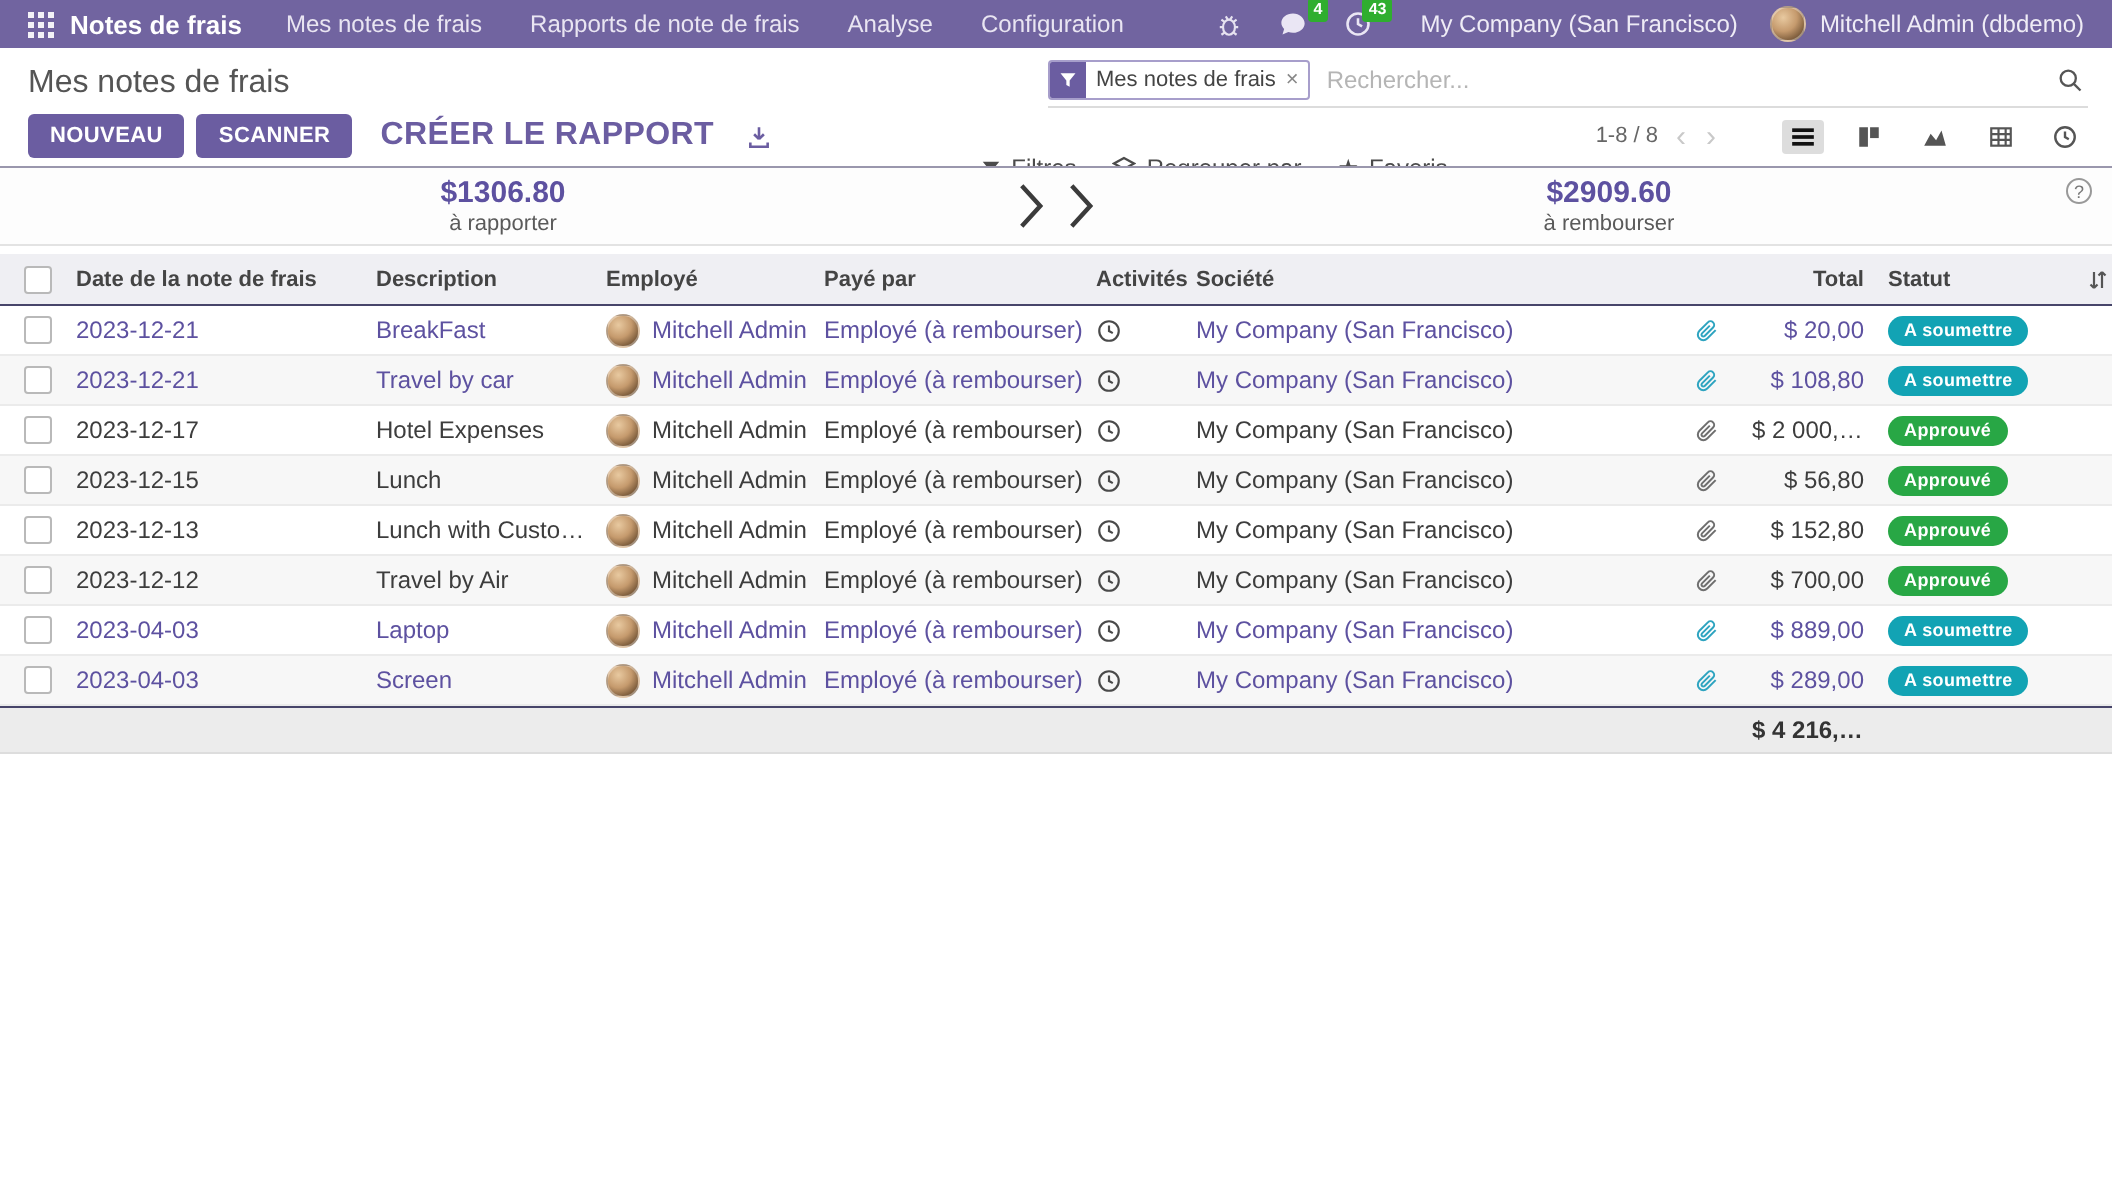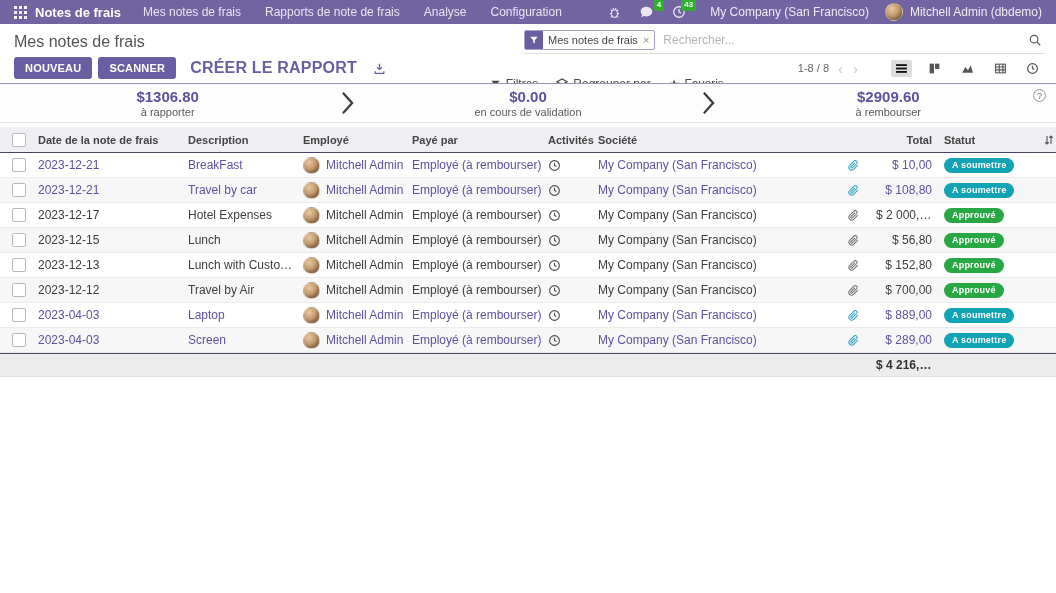--- a/index.html
+++ b/index.html
@@ -292,24 +292,20 @@
 <div class="summary">
   <div class="sum-block">
     <div class="sum-amount">$1306.80</div>
     <div class="sum-label">à rapporter</div>
   </div>
   <span class="sum-chevron">
     <svg width="13" height="24" viewBox="0 0 14 26" fill="none" stroke="currentColor" stroke-width="2.4">
         <path d="M2 2l10 11L2 24"></path>
       </svg>
   </span>
-  <div class="sum-block">
-    <div class="sum-amount">$0.00</div>
-    <div class="sum-label">en cours de validation</div>
-  </div>
   <span class="sum-chevron">
     <svg width="13" height="24" viewBox="0 0 14 26" fill="none" stroke="currentColor" stroke-width="2.4">
         <path d="M2 2l10 11L2 24"></path>
       </svg>
   </span>
   <div class="sum-block">
     <div class="sum-amount">$2909.60</div>
     <div class="sum-label">à rembourser</div>
   </div>
   <span class="help">?</span>
@@ -357,21 +353,21 @@
       </span>
     </span>
     <span class="td comp">My Company (San Francisco)</span>
     <span class="td clip">
       <span class="clip-icon">
         <svg width="11" height="11" viewBox="0 0 24 24" fill="none" stroke="currentColor" stroke-width="2.2">
               <path d="M21.44 11.05l-9.19 9.19a6 6 0 0 1-8.49-8.49l9.19-9.19a4 4 0 0 1 5.66 5.66l-9.2 9.19a2 2 0 0 1-2.83-2.83l8.49-8.48"></path>
             </svg>
       </span>
     </span>
-    <span class="td total">$ 10,00</span>
+    <span class="td total">$ 20,00</span>
     <span class="td status">
       <span class="status-badge">A soumettre</span>
     </span>
     <span></span>
   </div>
 
   <div class="tr tr-grid draft">
     <span class="cb-cell">
           <span class="cb-box"></span>
         </span>

